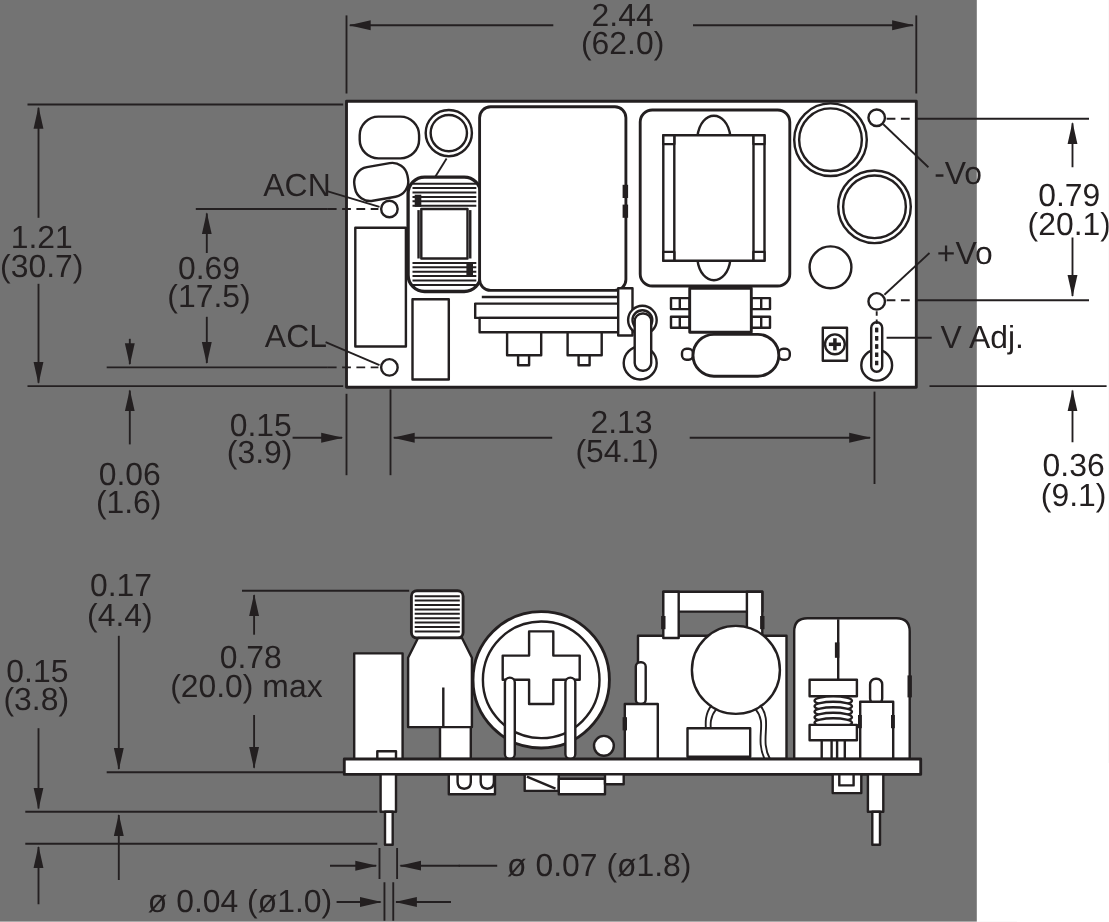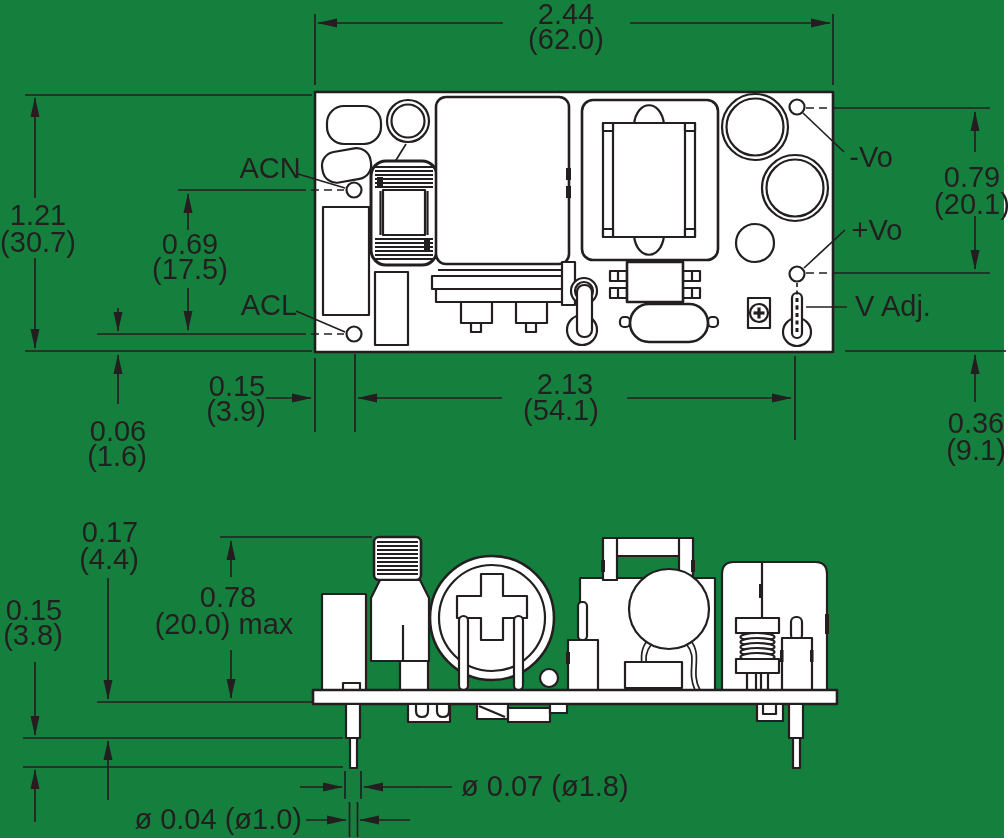--- a/index.html
+++ b/index.html
@@ -1,16 +1,16 @@
 <!DOCTYPE html>
 <html><head>
 <meta charset="utf-8">
 <style>
   html,body{margin:0;padding:0;background:#fff;}
-  #stage{width:1004px;height:838px;background:#15803d;position:relative;font-family:"Liberation Sans",sans-serif;}
+  #stage{width:888px;height:838px;background:#737373;position:relative;font-family:"Liberation Sans",sans-serif;}
   svg{display:block;}
   .o  {fill:#ffffff;stroke:#231f20;stroke-width:2.2;stroke-linejoin:round;}
   .o26{stroke-width:2.6;}
   .o3 {stroke-width:3;}
   .n  {fill:none;stroke:#231f20;stroke-width:2.2;stroke-linejoin:round;}
   .h  {fill:none;stroke:#231f20;stroke-width:1.8;}
   .t  {fill:none;stroke:#231f20;stroke-width:1.7;}
   .d  {stroke-dasharray:8 5;}
   .d2 {stroke-dasharray:4 3.5;}
   .k  {fill:#231f20;stroke:none;}

